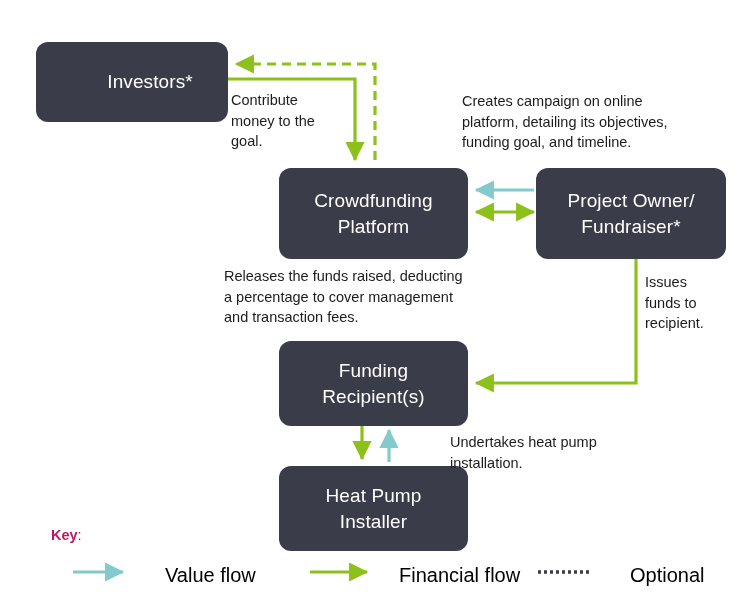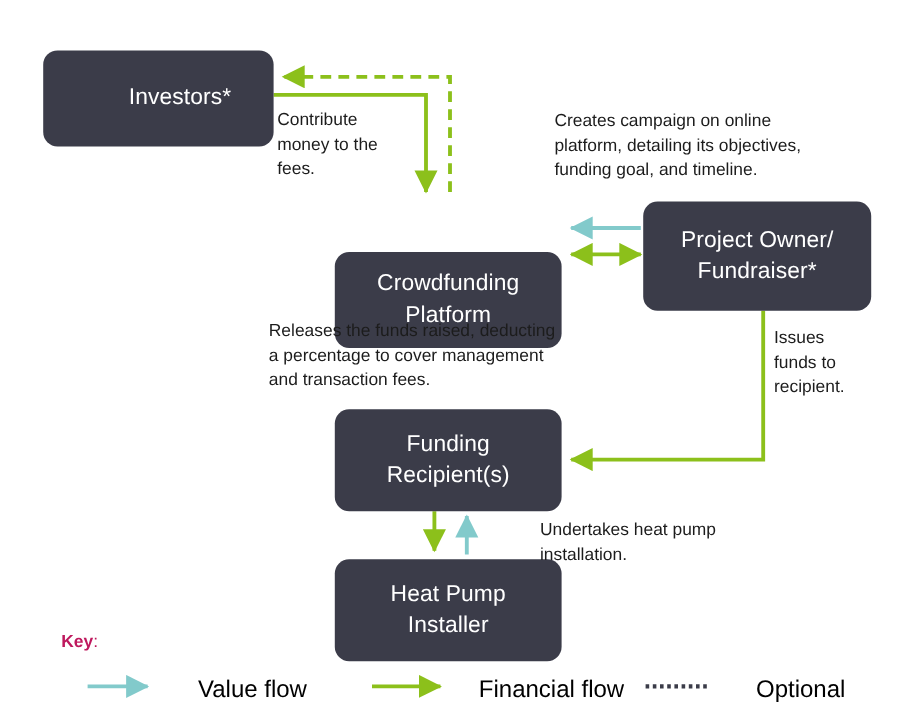--- a/index.html
+++ b/index.html
@@ -94,21 +94,21 @@
 
     <path d="M 310,572 L 367,572" fill="none" stroke="#8cc01b" stroke-width="3.2" marker-end="url(#ah-green)"></path>
 
     <path d="M 538,572 L 592,572" fill="none" stroke="#3b3c49" stroke-width="3.4" stroke-dasharray="3 3"></path>
   </svg>
 
   <div class="node" style="left:36px; top:42px; width:192px; height:80px;padding-left:44px;">
     <span>Investors*</span>
   </div>
 
-  <div class="node" style="left:279px; top:168px; width:189px; height:80px;margin-top:42px;">
+  <div class="node" style="left:279px; top:168px; width:189px; height:91px;">
     <span>
       <span>Crowdfunding</span><br>
       <span>Platform</span>
     </span>
   </div>
 
   <div class="node" style="left:536px; top:168px; width:190px; height:91px;">
     <span>
       <span>Project Owner/</span><br>
       <span>Fundraiser*</span>
@@ -125,21 +125,21 @@
   <div class="node" style="left:279px; top:466px; width:189px; height:85px;">
     <span>
       <span>Heat Pump</span><br>
       <span>Installer</span>
     </span>
   </div>
 
   <div class="note" style="left:231px; top:90px; width:117px;">
     <span>Contribute</span><br>
     <span>money to the</span><br>
-    <span>fees.</span>
+    <span>goal.</span>
   </div>
 
   <div class="note" style="left:462px; top:91px; width:249px;">
     <span>Creates campaign on online</span><br>
     <span>platform, detailing its objectives,</span><br>
     <span>funding goal, and timeline.</span>
   </div>
 
   <div class="note" style="left:224px; top:266px; width:298px;">
     <span>Releases the funds raised, deducting</span><br>

